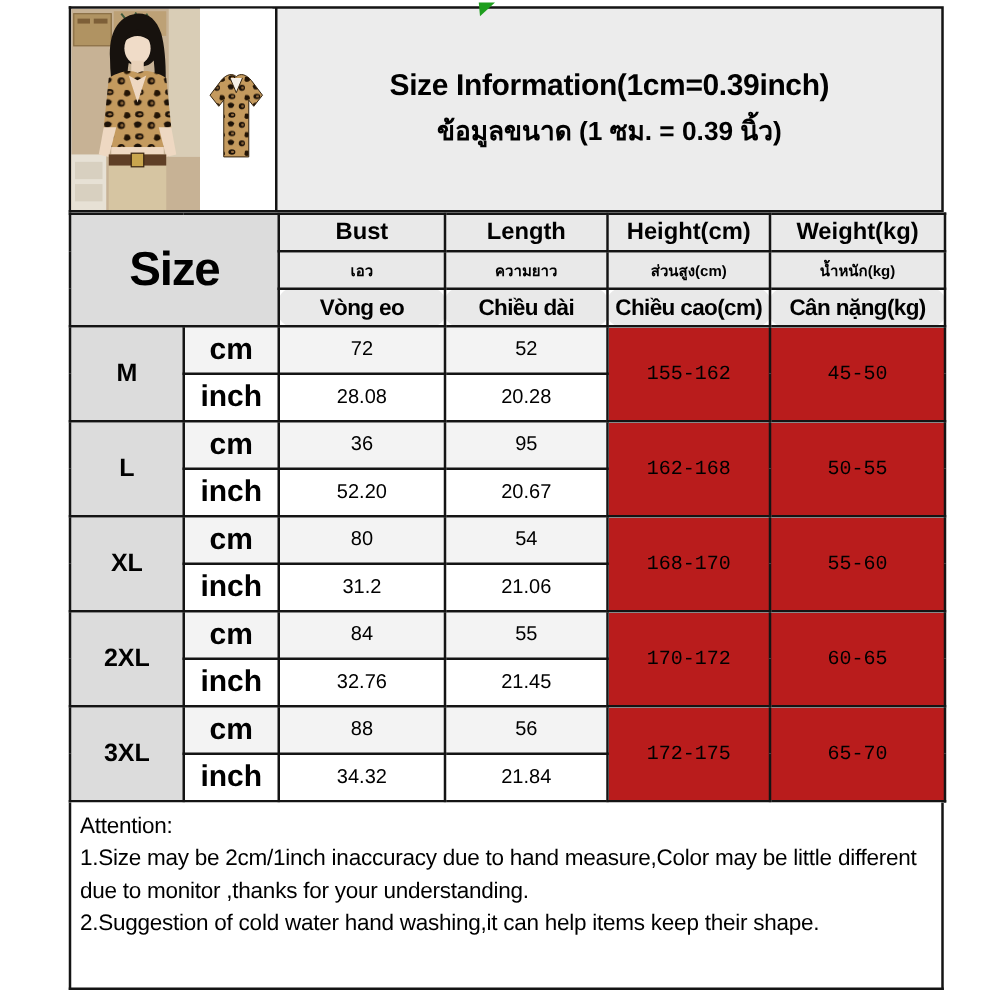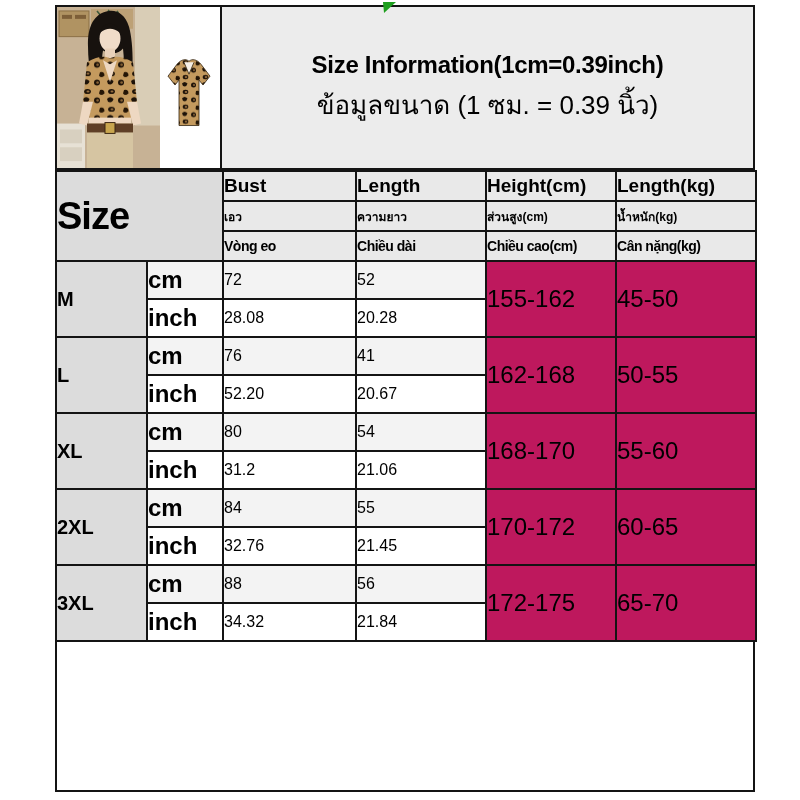--- a/index.html
+++ b/index.html
@@ -8,41 +8,41 @@
   .content{position:absolute;left:55px;top:5px;width:700px;}
 
   
   .top-row{display:flex;height:165px;}
   .photos{width:165px;height:165px;border:2px solid #141414;border-right:none;box-sizing:border-box;display:flex;background:#fff;}
   .photo-model{width:103px;height:100%;}
   .photo-shirt{width:58px;height:100%;background:#fff;}
   .photo-model svg,.photo-shirt svg{display:block;width:100%;height:100%;}
   .title-box{flex:1;background:#ececec;border:2px solid #141414;box-sizing:border-box;display:flex;flex-direction:column;justify-content:center;text-align:center;row-gap:5px;position:relative;}
   .t1{font-size:24px;font-weight:bold;letter-spacing:-0.3px;}
-  .t2{font-size:26px;font-weight:normal;}
+  .t2{font-size:21px;font-weight:bold;}
   .t3{font-size:23px;font-weight:bold;letter-spacing:-0.3px;}
   .green-corner{position:absolute;left:161px;top:-5px;width:0;height:0;
     border-top:11px solid #1e9e1e;border-right:12px solid transparent;border-left:1px solid transparent;z-index:3;}
 
   
   table.size-table{border-collapse:collapse;width:700px;table-layout:fixed;}
-  table.size-table td{border:2px solid #141414;text-align:left;vertical-align:middle;padding:0;overflow:hidden;}
+  table.size-table td{border:2px solid #141414;text-align:center;vertical-align:middle;padding:0;overflow:hidden;}
   tr.hrow{height:30px;}
   tr.drow{height:38px;}
   .c-sizehdr{background:#dcdcdc;font-size:38px;font-weight:bold;letter-spacing:-1px;}
   .c-hdr{background:#e9e9e9;font-weight:bold;}
   .hdr-en{font-size:19px;}
   .hdr-th{font-size:12px;}
-  .hdr-vi{font-size:14px;letter-spacing:-0.5px;}
+  .hdr-vi{font-size:18px;letter-spacing:-0.5px;border-radius:10px;}
   .c-size{background:#dcdcdc;font-size:20px;font-weight:bold;}
   .c-unit{font-size:24px;font-weight:bold;}
   .c-val{font-size:16px;}
   .bg-cm{background:#f3f3f3;}
   .bg-inch{background:#ffffff;}
-  .c-range{background:#be185d;font-size:24px;}
+  .c-range{background:#b91c1c;font-size:16px;font-family:Liberation Mono, monospace;}
 
   
   .attention{height:150px;border:2px solid #141414;border-top:none;box-sizing:border-box;background:#fff;
     padding:5px 7px;font-size:18px;line-height:1.45;letter-spacing:-0.2px;text-align:left;}
 </style>
 </head>
 <body>
 
 <div class="page">
   <div class="content">
@@ -122,21 +122,21 @@
         <col style="width:130px">
           <col style="width:130px">
           <col style="width:140px">
       </colgroup>
       <tbody>
         <tr class="hrow">
           <td class="c-sizehdr" colspan="2" rowspan="3">Size</td>
           <td class="c-hdr hdr-en">Bust</td>
           <td class="c-hdr hdr-en">Length</td>
           <td class="c-hdr hdr-en">Height(cm)</td>
-          <td class="c-hdr hdr-en">Length(kg)</td>
+          <td class="c-hdr hdr-en">Weight(kg)</td>
         </tr>
         <tr class="hrow">
           <td class="c-hdr hdr-th">เอว</td>
           <td class="c-hdr hdr-th">ความยาว</td>
           <td class="c-hdr hdr-th">ส่วนสูง(cm)</td>
           <td class="c-hdr hdr-th">น้ำหนัก(kg)</td>
         </tr>
         <tr class="hrow">
           <td class="c-hdr hdr-vi">Vòng eo</td>
           <td class="c-hdr hdr-vi">Chiều dài</td>
@@ -154,22 +154,22 @@
         </tr>
         <tr class="drow">
           <td class="c-unit bg-inch">inch</td>
           <td class="c-val bg-inch">28.08</td>
           <td class="c-val bg-inch">20.28</td>
         </tr>
 
         <tr class="drow">
           <td class="c-size" rowspan="2">L</td>
           <td class="c-unit bg-cm">cm</td>
-          <td class="c-val bg-cm">76</td>
-          <td class="c-val bg-cm">41</td>
+          <td class="c-val bg-cm">36</td>
+          <td class="c-val bg-cm">95</td>
           <td class="c-range" rowspan="2">162-168</td>
           <td class="c-range" rowspan="2">50-55</td>
         </tr>
         <tr class="drow">
           <td class="c-unit bg-inch">inch</td>
           <td class="c-val bg-inch">52.20</td>
           <td class="c-val bg-inch">20.67</td>
         </tr>
 
         <tr class="drow">
@@ -210,16 +210,19 @@
         </tr>
         <tr class="drow">
           <td class="c-unit bg-inch">inch</td>
           <td class="c-val bg-inch">34.32</td>
           <td class="c-val bg-inch">21.84</td>
         </tr>
       </tbody>
     </table>
 
     <div class="attention">
+      <div>Attention:</div>
+      <div>1.Size may be 2cm/1inch inaccuracy due to hand measure,Color may be little different due to monitor ,thanks for your understanding.</div>
+      <div>2.Suggestion of cold water hand washing,it can help items keep their shape.</div>
     </div>
 
   </div>
 </div>
 
 </body></html>

